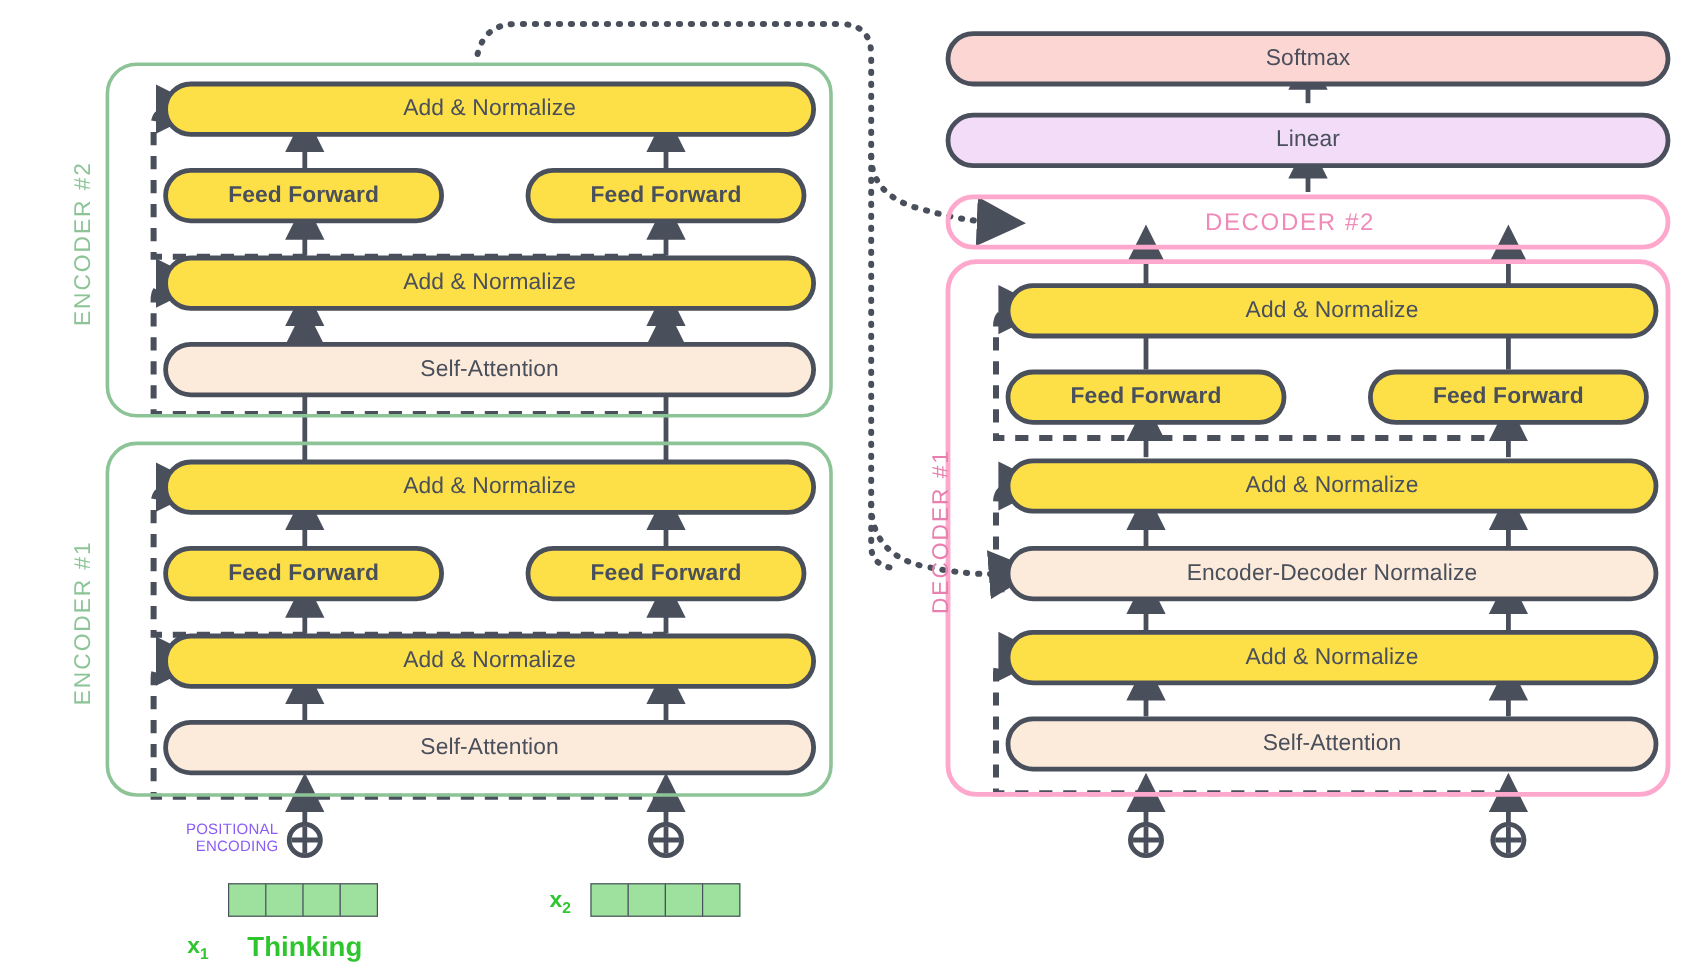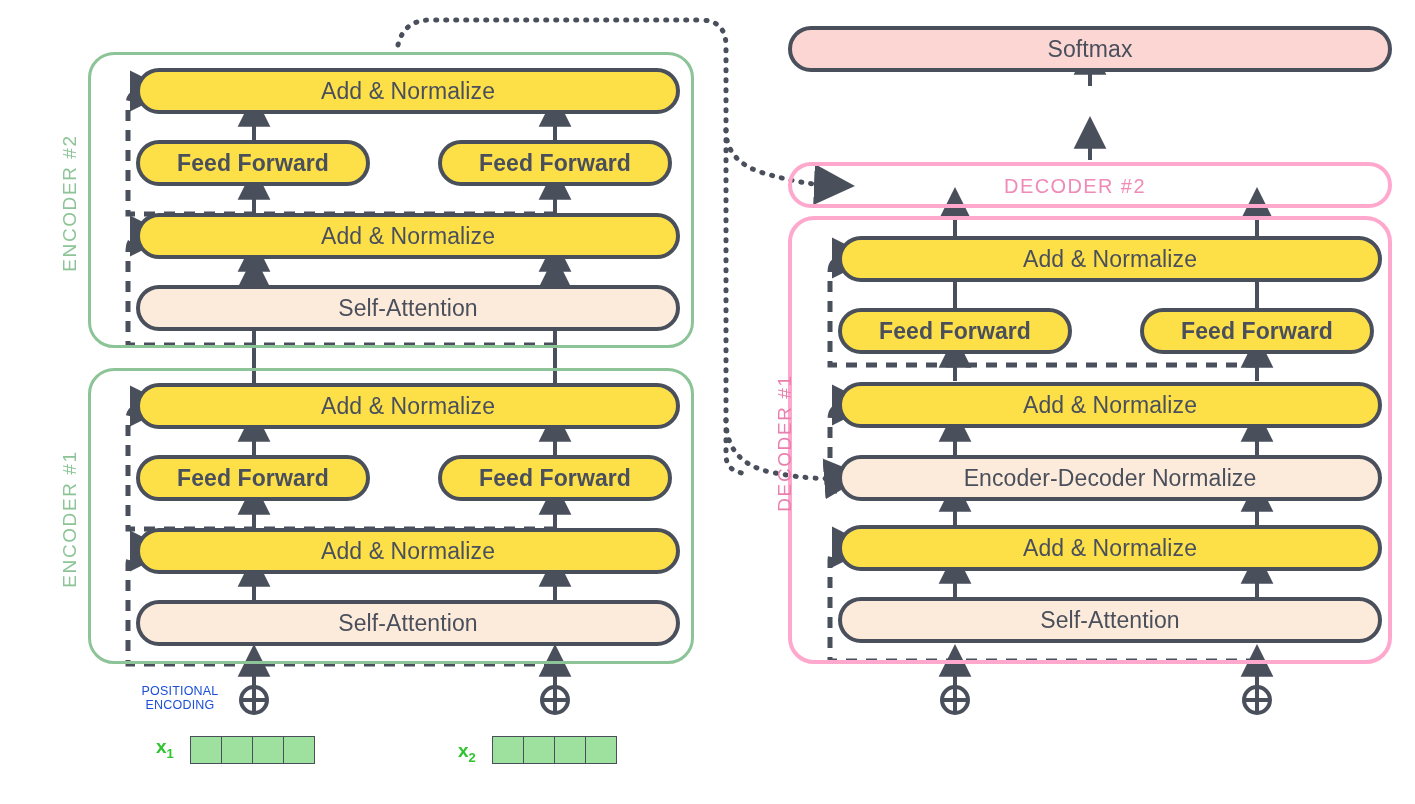--- a/index.html
+++ b/index.html
@@ -24,21 +24,21 @@
   
   .node{
     position:absolute;
     box-sizing:border-box;
     border:4px solid #4a4f5c;
     border-radius:999px;
     display:flex;
     align-items:center;
     justify-content:center;
     color:#4a4f5c;
-    font-size:23px;
+    font-size:19px;
     letter-spacing:.1px;
     z-index:5;
   }
   .node.addnorm{ background:#fde047; }
   .node.ff{ background:#fde047;font-weight:bold; }
   .node.attn{ background:#fcebda; }
   .node.softmax{ background:#fbd6d2; }
   .node.linear{ background:#f3dcf8; }
 
   
@@ -70,22 +70,22 @@
     color:#f08ab8;
     z-index:6;
     white-space:nowrap;
   }
 
   
   .poslabel{
     position:absolute;
     font-size:12.5px;
     line-height:14px;
-    color:#1d4ed8;
-    text-align:center;
+    color:#8b5cf6;
+    text-align:right;
     letter-spacing:.2px;
     z-index:6;
     white-space:nowrap;
   }
   .embed{
     position:absolute;
     display:flex;
     z-index:6;
   }
   .embed .cell{
@@ -233,20 +233,23 @@
   <div class="node addnorm" style="left:136px;top:528px;width:544px;height:46px;">
     <span>Add &amp; Normalize</span>
   </div>
   <div class="node attn" style="left:136px;top:600px;width:544px;height:46px;">
     <span>Self-Attention</span>
   </div>
 
   <div class="node softmax" style="left:788px;top:26px;width:604px;height:46px;">
     <span>Softmax</span>
   </div>
+  <div class="node linear" style="left:788px;top:94px;width:604px;height:46px;">
+    <span>Linear</span>
+  </div>
 
   <div class="frame dec" style="left:788px;top:162px;width:604px;height:46px;border-radius:999px;"></div>
   <div class="dec2-label" style="left:788px;top:175px;width:574px;text-align:center;">DECODER #2</div>
 
   <div class="frame dec" style="left:788px;top:216px;width:604px;height:448px;"></div>
   <div class="vlabel dec" style="left:709px;top:432px;width:152px;text-align:center;transform:rotate(-90deg);">DECODER #1</div>
 
   <div class="node addnorm" style="left:838px;top:236px;width:544px;height:46px;">
     <span>Add &amp; Normalize</span>
   </div>
@@ -286,29 +289,30 @@
         <line x1="254" y1="689" x2="254" y2="711"></line>
       <line x1="544" y1="700" x2="566" y2="700"></line>
         <line x1="555" y1="689" x2="555" y2="711"></line>
       <line x1="944" y1="700" x2="966" y2="700"></line>
         <line x1="955" y1="689" x2="955" y2="711"></line>
       <line x1="1246" y1="700" x2="1268" y2="700"></line>
         <line x1="1257" y1="689" x2="1257" y2="711"></line>
     </g>
   </svg>
 
-  <div class="xlabel" style="left:156px;top:736px;">
+  <div class="xlabel" style="left:156px;top:778px;">
     <span>x</span><sub>1</sub>
   </div>
   <div class="embed" style="left:190px;top:736px;">
     <div class="cell"></div>
     <div class="cell"></div>
     <div class="cell"></div>
     <div class="cell"></div>
   </div>
+  <div class="word" style="left:154px;top:776px;width:200px;">Thinking</div>
 
   <div class="xlabel" style="left:458px;top:740px;">
     <span>x</span><sub>2</sub>
   </div>
   <div class="embed" style="left:492px;top:736px;">
     <div class="cell"></div>
     <div class="cell"></div>
     <div class="cell"></div>
     <div class="cell"></div>
   </div>

